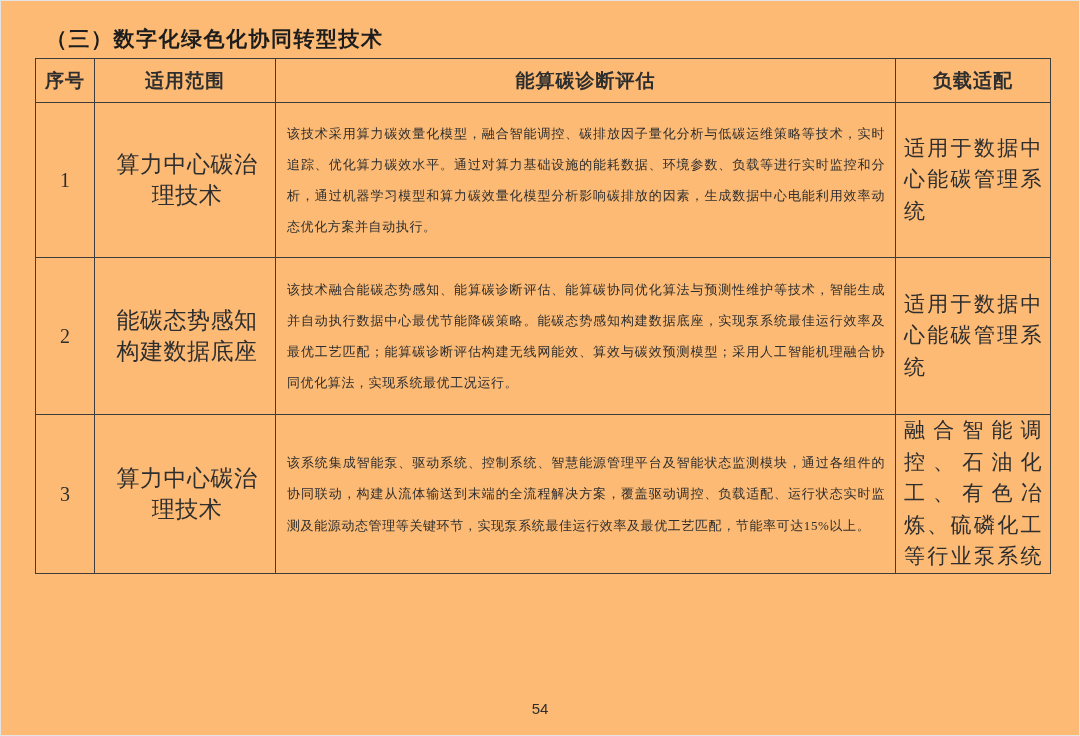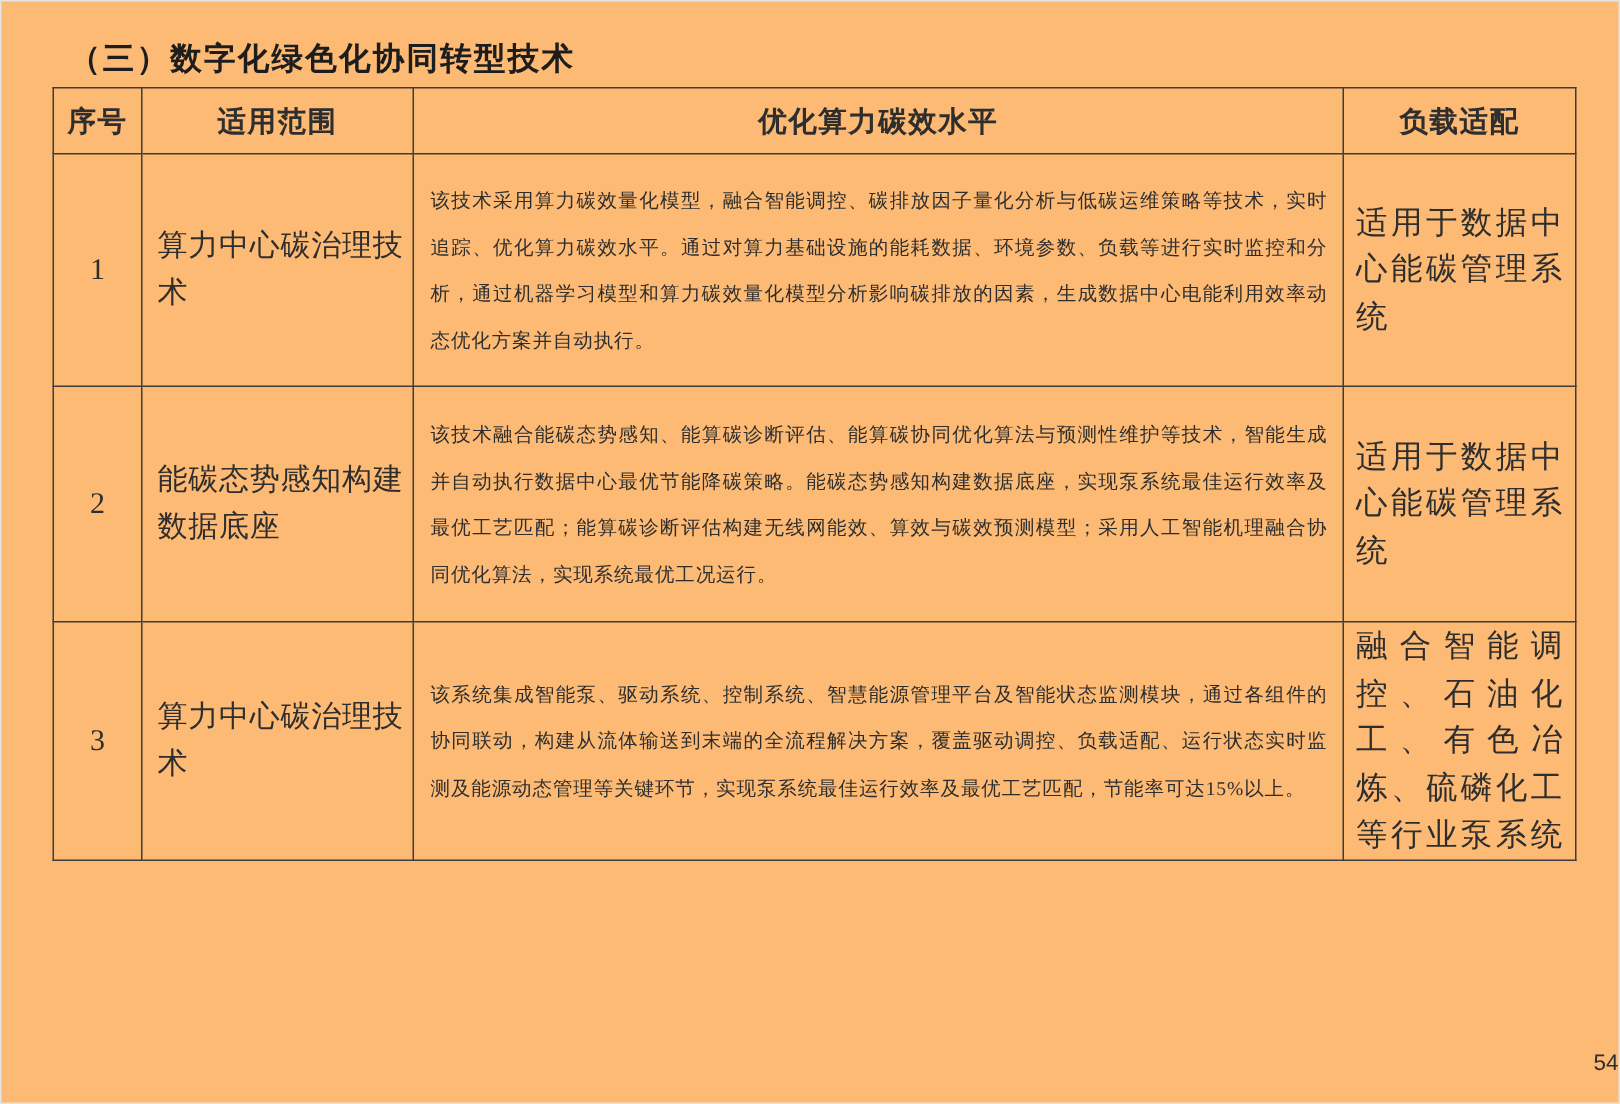--- a/index.html
+++ b/index.html
@@ -55,25 +55,25 @@
   col.c-desc  { width: 620px; }
   col.c-scope { width: 155px; }
 
   td.cell-no {
     text-align: center;
     vertical-align: middle;
     font-size: 20px;
   }
   td.cell-name {
     vertical-align: middle;
-    font-size: 20px;
+    font-size: 23px;
     line-height: 31px;
     letter-spacing: 0.5px;
     padding: 0 6px 0 10px;
-    text-align: left;
+    text-align: center;
   }
   td.cell-principle {
     vertical-align: middle;
     font-size: 13px;
     line-height: 31.2px;
     letter-spacing: 0.6px;
     padding: 1px 10px 1px 11px;
     text-align: justify;
     text-align-last: left;
   }
@@ -88,21 +88,21 @@
   }
   tr.row-1 { height: 155px; }
   tr.row-2 { height: 157px; }
   tr.row-3 { height: 159px; }
 
   .page-number {
     position: absolute;
     left: 0;
     right: 0;
     bottom: 18px;
-    text-align: right;
+    text-align: center;
     font-size: 15px;
     color: #2e2e2e;
     font-family: "Liberation Sans", "DejaVu Sans", sans-serif;
   }
 </style>
 </head>
 <body>
 
 <div class="page">
 
@@ -112,21 +112,21 @@
     <colgroup>
       <col class="c-no">
       <col class="c-name">
       <col class="c-desc">
       <col class="c-scope">
     </colgroup>
     <thead>
       <tr>
         <th>序号</th>
         <th>适用范围</th>
-        <th>优化算力碳效水平</th>
+        <th>能算碳诊断评估</th>
         <th>负载适配</th>
       </tr>
     </thead>
     <tbody>
       <tr class="row-1">
         <td class="cell-no">1</td>
         <td class="cell-name">算力中心碳治理技术</td>
         <td class="cell-principle">该技术采用算力碳效量化模型，融合智能调控、碳排放因子量化分析与低碳运维策略等技术，实时追踪、优化算力碳效水平。通过对算力基础设施的能耗数据、环境参数、负载等进行实时监控和分析，通过机器学习模型和算力碳效量化模型分析影响碳排放的因素，生成数据中心电能利用效率动态优化方案并自动执行。</td>
         <td class="cell-scope">适用于数据中心能碳管理系统</td>
       </tr>

